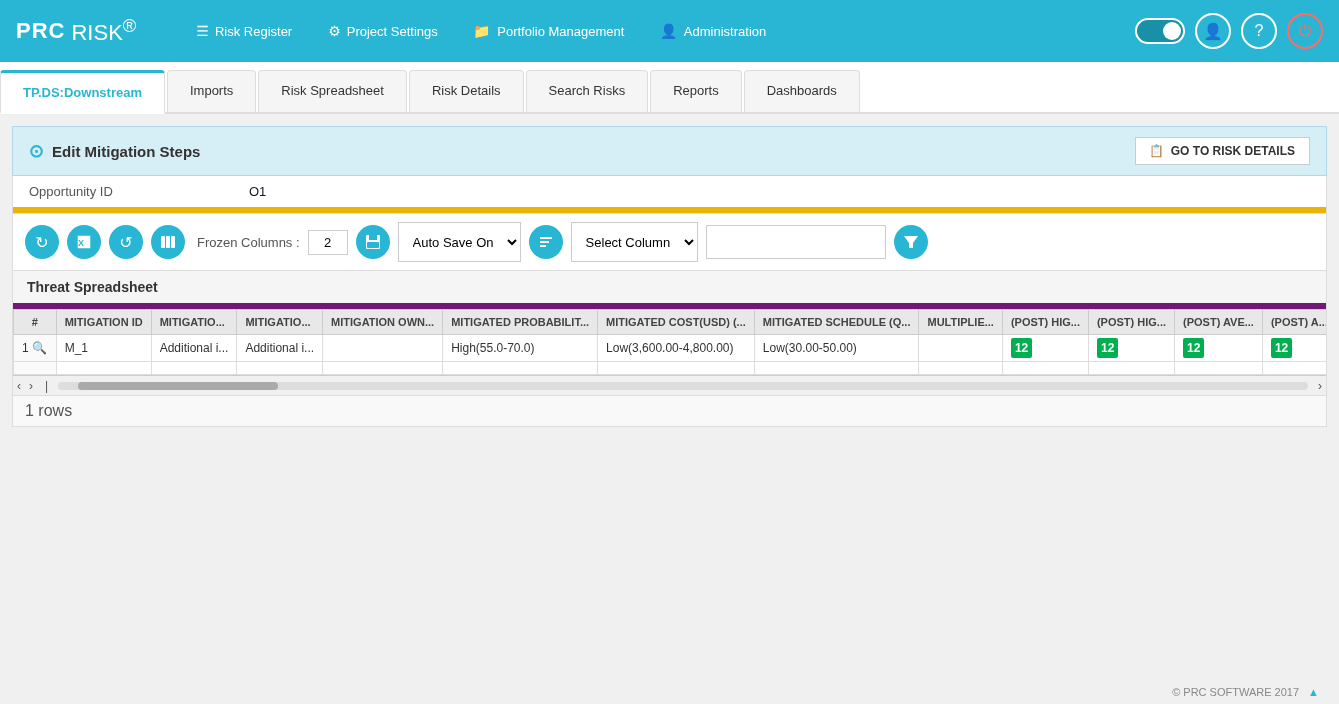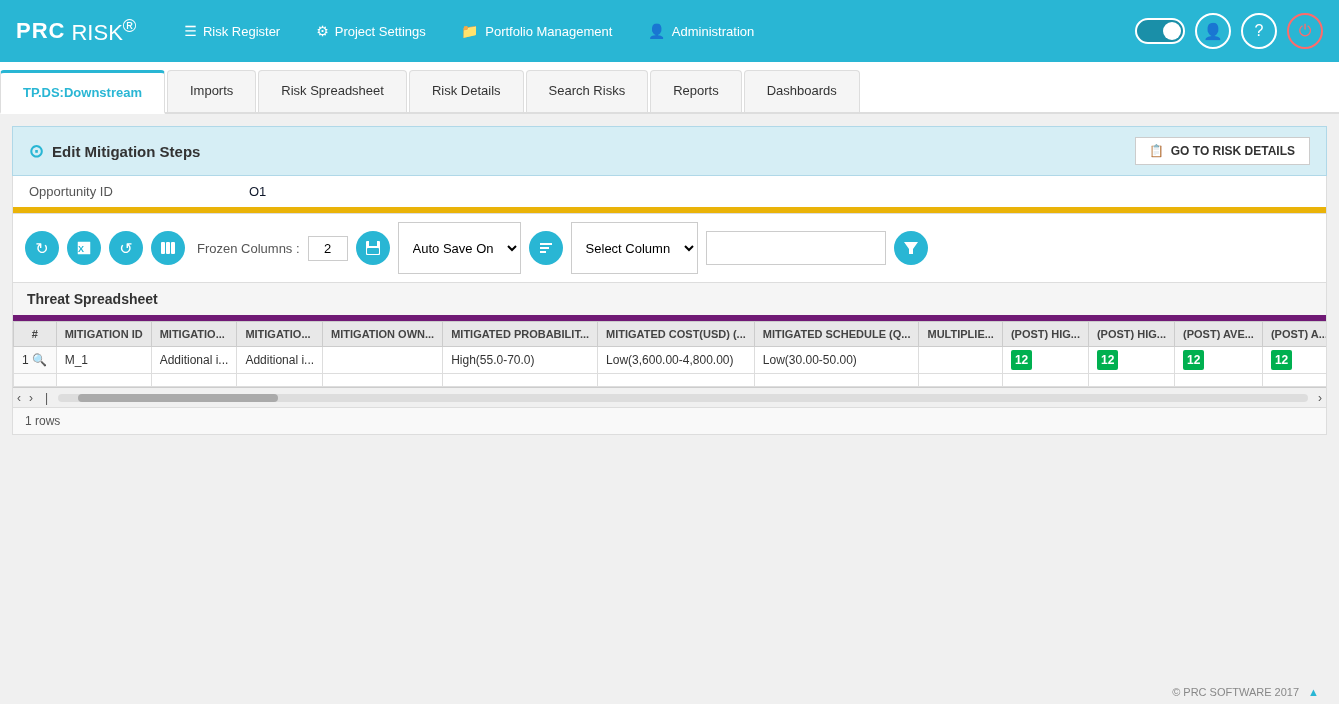--- a/index.html
+++ b/index.html
@@ -5,21 +5,21 @@
     * { box-sizing: border-box; margin: 0; padding: 0; }
     body { font-family: Arial, sans-serif; font-size: 13px; background: #f0f0f0; }
 
     
     .top-nav {
       background: #29b6d4;
       height: 62px;
       display: flex;
       align-items: center;
       padding: 0 16px;
-      gap: 0;
+      gap: 12px;
     }
     .logo {
       display: flex;
       align-items: center;
       margin-right: 30px;
     }
     .logo-prc { color: white; font-size: 22px; font-weight: bold; letter-spacing: 1px; }
     .logo-risk { color: white; font-size: 22px; font-weight: normal; margin-left: 6px; }
     .nav-items { display: flex; align-items: center; gap: 0; flex: 1; }
     .nav-item {
@@ -131,21 +131,21 @@
       cursor: pointer; font-size: 16px; color: white;
     }
     .tool-btn.blue { background: #29b6d4; }
     .frozen-label { font-size: 13px; color: #555; margin-left: 4px; }
     .frozen-input {
       width: 40px; border: 1px solid #ccc; padding: 4px 6px;
       font-size: 13px; text-align: center;
     }
     .toolbar-select {
       padding: 5px 10px; border: 1px solid #ccc; font-size: 13px;
-      background: white; cursor: pointer; height: 52px;
+      background: white; cursor: pointer; height: 40px;
     }
     .toolbar-text-input {
       padding: 5px 10px; border: 1px solid #ccc; font-size: 13px;
       width: 180px; height: 34px;
     }
     .filter-btn {
       width: 34px; height: 34px; border-radius: 50%; border: none;
       background: #29b6d4; color: white; font-size: 16px;
       display: flex; align-items: center; justify-content: center; cursor: pointer;
     }
@@ -194,21 +194,21 @@
     .green-cell {
       background: #00b050;
       color: white;
       font-weight: bold;
       text-align: center;
       padding: 3px 4px;
       border-radius: 2px;
     }
     .row-count {
       padding: 6px 12px;
-      font-size: 12px;
+      font-size: 16px;
       color: #555;
       background: #f9f9f9;
       border-top: 1px solid #ddd;
     }
     .scroll-track {
       flex: 1;
       height: 8px;
       background: #ddd;
       border-radius: 4px;
       margin: 0 6px;

